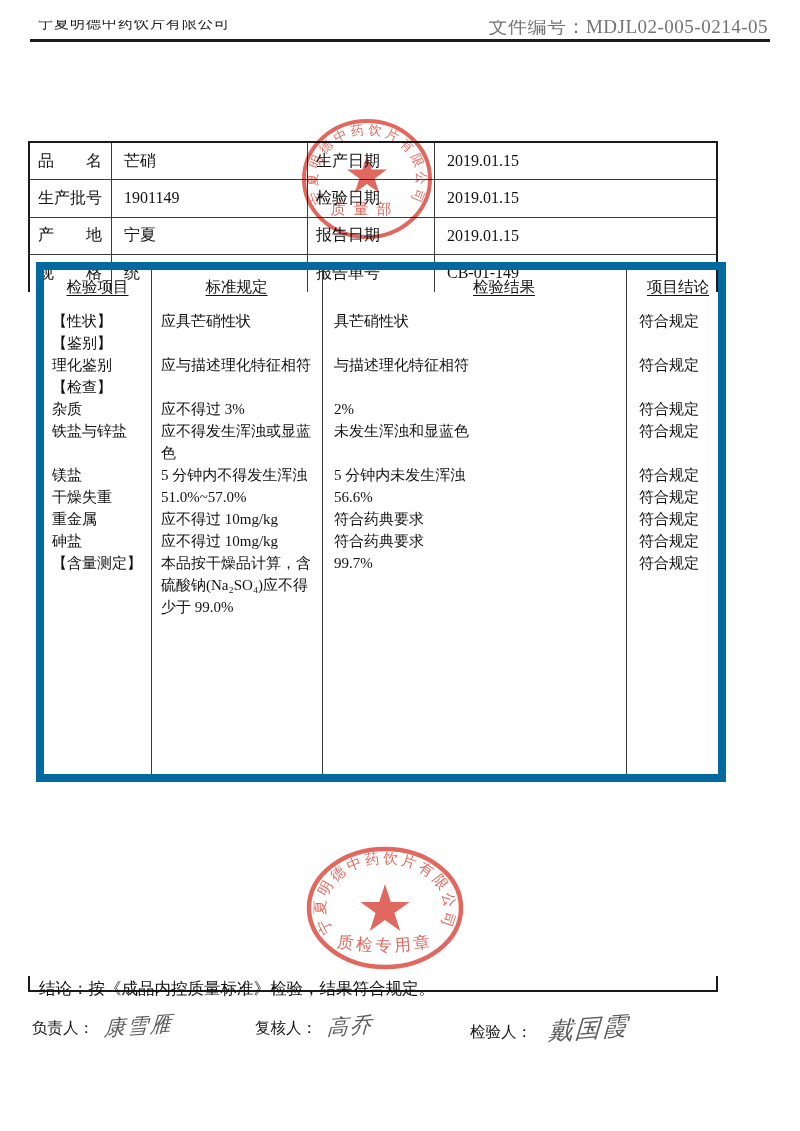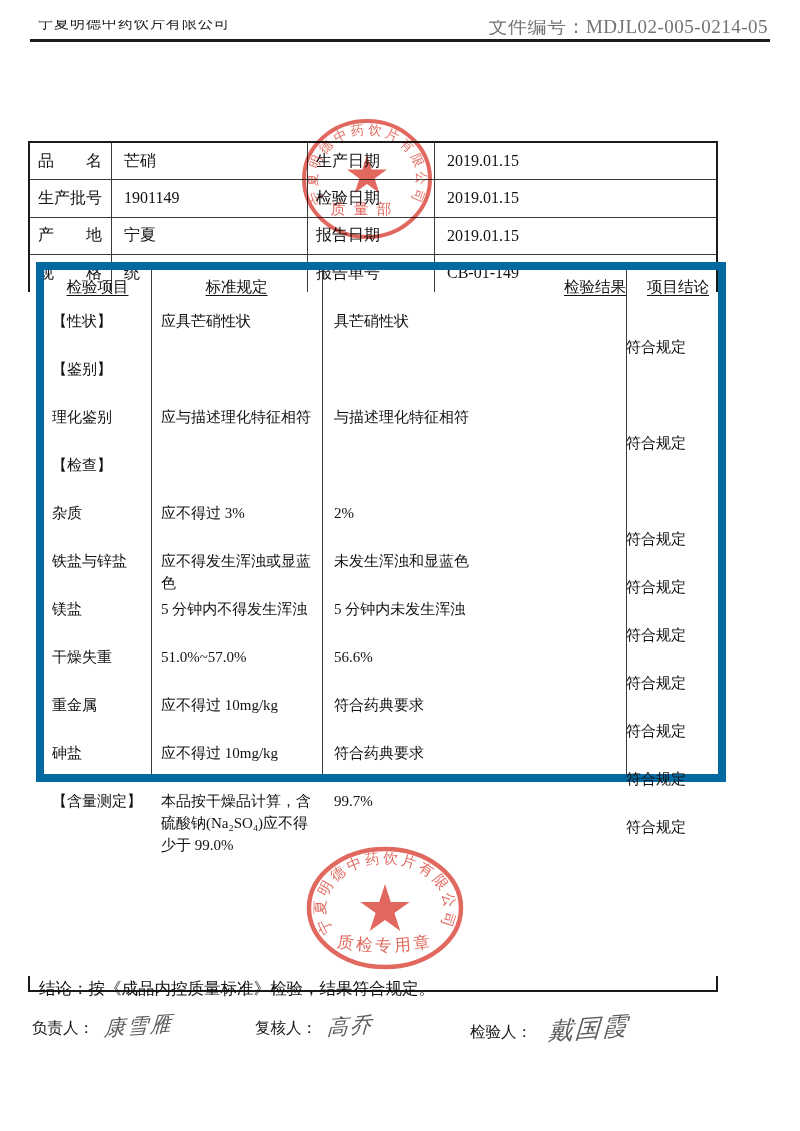--- a/index.html
+++ b/index.html
@@ -27,30 +27,30 @@
 
   
   .rtable{position:absolute;left:36px;top:262px;width:690px;height:520px;box-sizing:border-box;
           border:8px solid #0369a1;}
   .vl{position:absolute;top:0;bottom:0;width:1px;background:#3a3a3a;}
   .v1{left:107px}.v2{left:278px}.v3{left:582px}
   .thead{position:absolute;left:0;top:0;width:100%;display:grid;
          grid-template-columns:107px 171px 304px 104px;}
   .th{line-height:34px;font-size:15.5px;text-align:center;text-decoration:underline;
       text-underline-offset:3px;}
-  .th3{text-align:right;padding-left:60px;}
+  .th3{text-align:center;padding-left:60px;}
   .tbody{position:absolute;left:0;top:34px;right:0;display:grid;
          grid-template-columns:107px 171px 304px 104px;padding-top:6px;}
   .trow{display:contents;}
   .tbody .cell{min-height:22px;line-height:22px;font-size:15px;box-sizing:border-box;
                padding-right:6px;}
   .c1{padding-left:8px;}
   .c2{padding-left:10px;}
   .c3{padding-left:12px;}
-  .c4{margin-top:26px;}
+  .c4{padding-left:13px;}
 
   
   .concl{position:absolute;left:28px;top:976px;width:690px;height:16px;box-sizing:border-box;
          border:2px solid #1a1a1a;border-top:none;line-height:25px;font-size:16.5px;
          padding-left:9px;}
 
   
   .sigrow{position:absolute;left:0;top:1012px;width:100%;height:56px;}
   .sig{position:absolute;top:0;white-space:nowrap;}
   .s1{left:32px}.s2{left:255px}.s3{left:470px}

